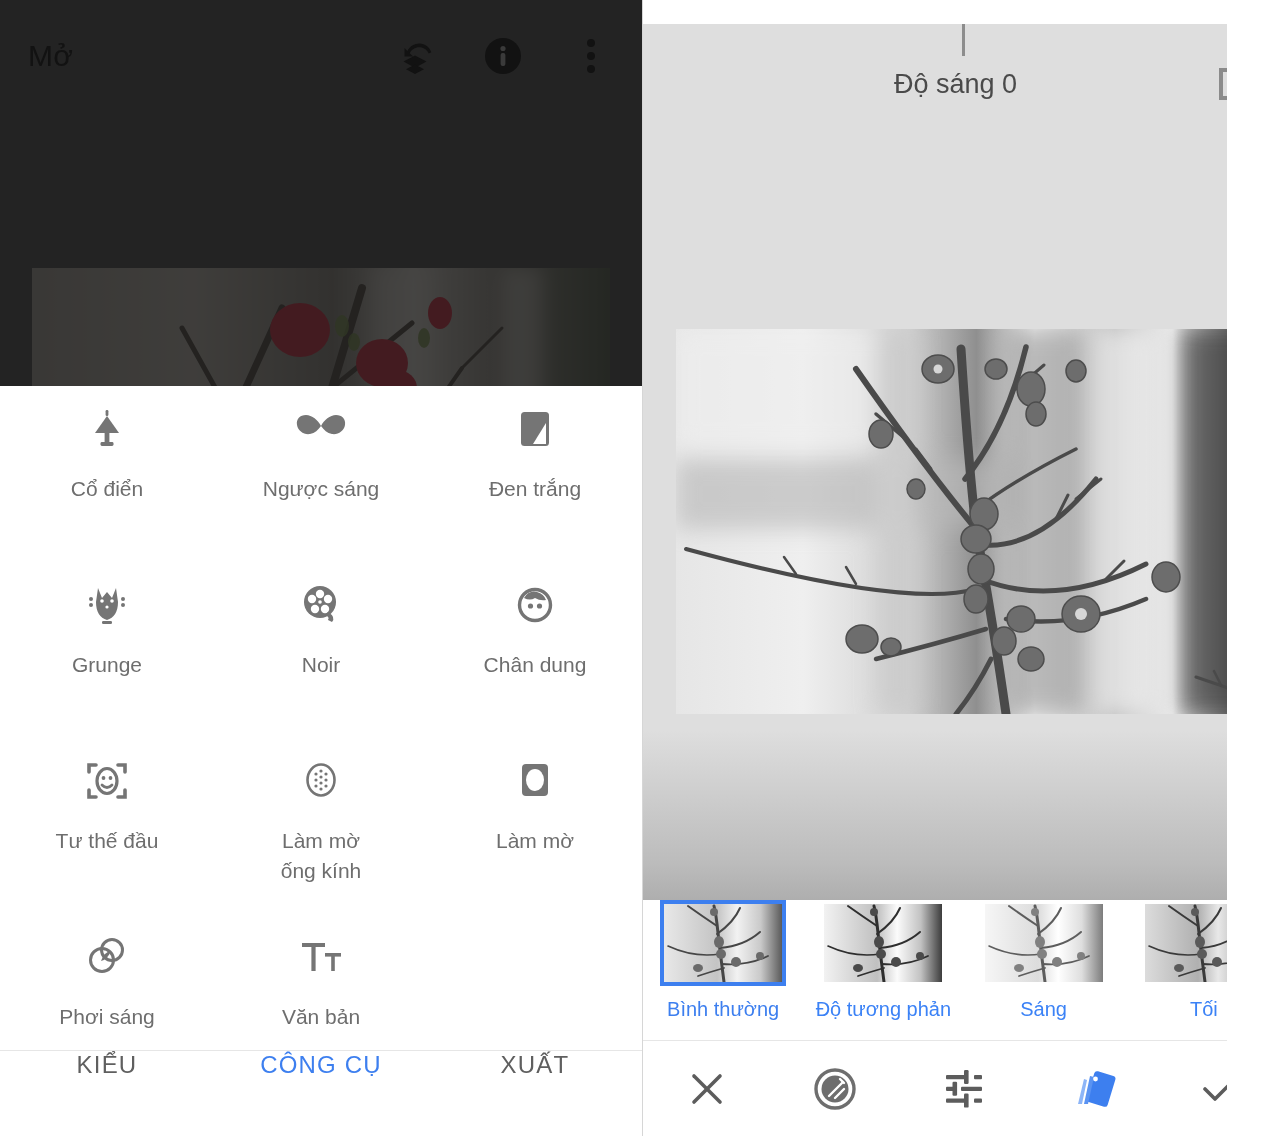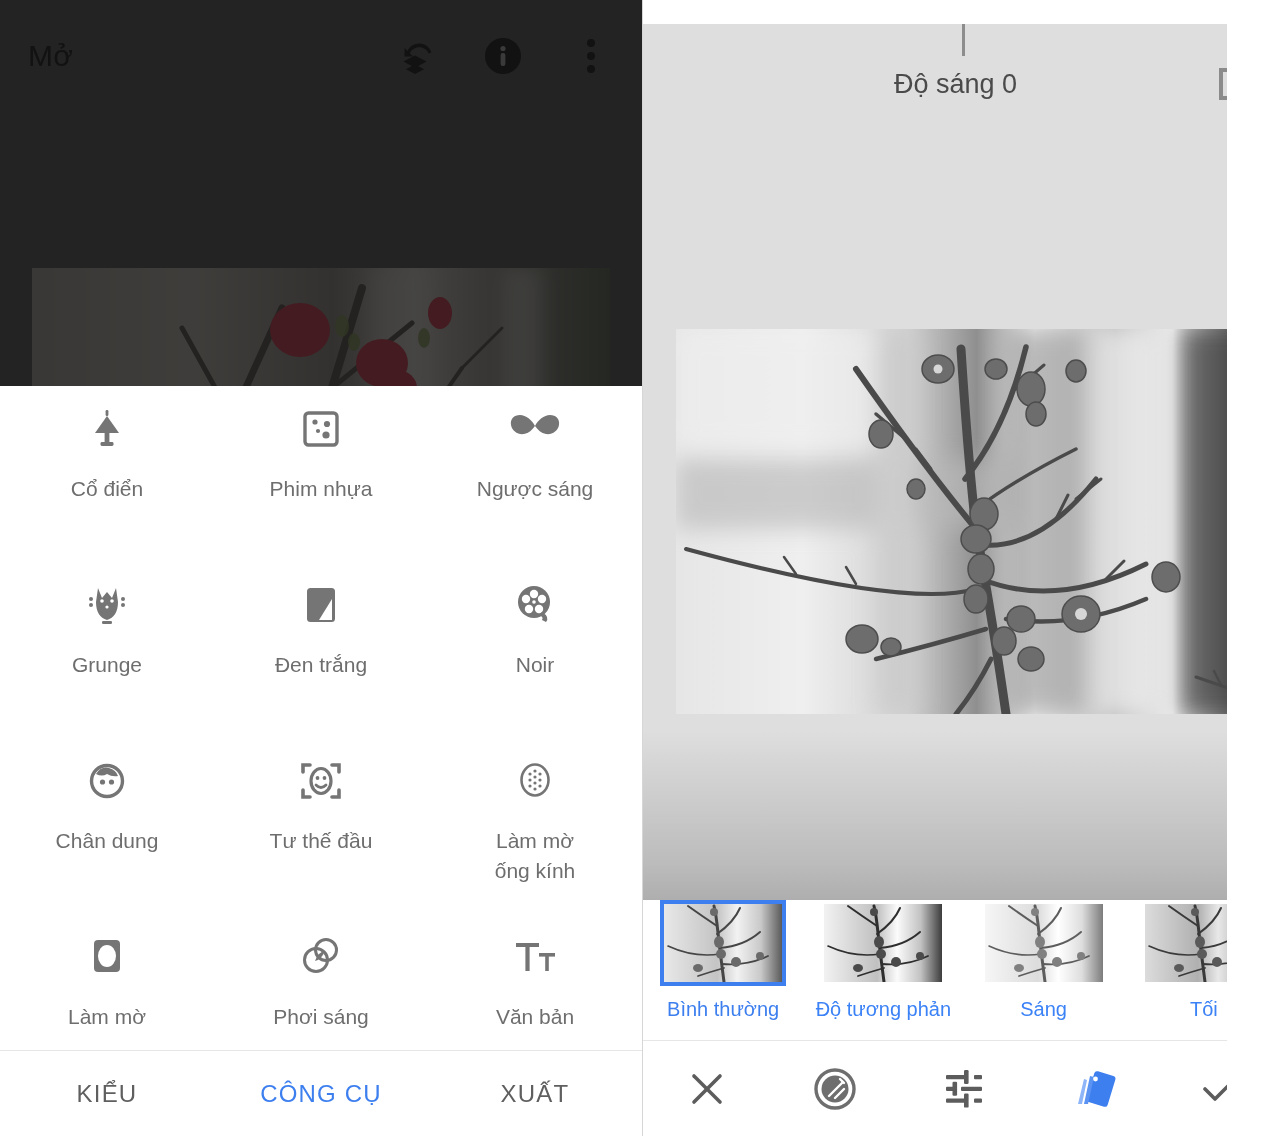--- a/index.html
+++ b/index.html
@@ -92,21 +92,21 @@
     text-align: center;
     line-height: 30px;
     max-width: 160px;
   }
 
   .left-tabbar {
     position: absolute; left: 0; bottom: 0;
     width: 642px; height: 86px;
     background: #ffffff;
     border-top: 1px solid #e6e6e6;
-    display: flex; align-items: center;
+    display: flex; align-items: flex-start;
     z-index: 6;
   }
   .left-tab {
     flex: 1;
     text-align: center;
     font-size: 24px;
     letter-spacing: 1.2px;
     color: #5f5f5f;
   }
   .left-tab.active { color: #3d7fef; }
@@ -311,42 +311,38 @@
               <path d="M23 5 L23 9"></path>
               <rect x="21.6" y="4" width="2.8" height="6" rx="1.2"></rect>
               <path d="M23 10 L35 27 H11 Z"></path>
               <rect x="20.6" y="27" width="4.8" height="9"></rect>
               <rect x="16.5" y="36" width="13" height="4" rx="1.4"></rect>
             </svg>
           </div>
           <div class="tool-label">Cổ điển</div>
         </div>
 
-        <div class="tool-cell">
-          <div class="tool-icon">
-            <svg width="46" height="46" viewBox="0 0 46 46" fill="none" stroke="#757575" stroke-width="3.4">
-              <rect x="7" y="7" width="32" height="32" rx="3.5"></rect>
-              <g fill="#757575" stroke="none">
-                <circle cx="17" cy="16" r="2.6"></circle>
-                <circle cx="29" cy="18" r="3.1"></circle>
-                <circle cx="20" cy="25" r="2.1"></circle>
-                <circle cx="28" cy="29" r="3.6"></circle>
-              </g>
-            </svg>
-          </div>
-          <div class="tool-label">Phim nhựa</div>
-        </div>
 
         <div class="tool-cell">
           <div class="tool-icon">
             <svg width="52" height="32" viewBox="0 0 52 32" fill="#757575">
               <path d="M26 13c-3-6-9-11-15-11C5 2 1 6 2 12c1 6 7 10 13 9 5-1 8-4 11-8 3 4 6 7 11 8 6 1 12-3 13-9 1-6-3-10-9-10-6 0-12 5-15 11z"></path>
             </svg>
           </div>
           <div class="tool-label">Ngược sáng</div>
+        </div>
+
+        <div class="tool-cell">
+          <div class="tool-icon">
+            <svg width="46" height="46" viewBox="0 0 46 46">
+              <rect x="9" y="6" width="28" height="34" rx="3.5" fill="#757575"></rect>
+              <path d="M34 38 L21 38 L34 17 Z" fill="#ffffff"></path>
+            </svg>
+          </div>
+          <div class="tool-label">Đen trắng</div>
         </div>
 
         <div class="tool-cell">
           <div class="tool-icon">
             <svg width="46" height="46" viewBox="0 0 46 46" fill="#757575">
               <path d="M14 6 L18 16 L23 10 L28 16 L32 6 L34 20 C34 30 30 36 23 38 C16 36 12 30 12 20 Z"></path>
               <g fill="#ffffff">
                 <circle cx="18" cy="19" r="1.8"></circle>
                   <circle cx="28" cy="19" r="1.8"></circle>
                 <circle cx="23" cy="25" r="1.6"></circle>
@@ -354,30 +350,20 @@
               <g fill="#757575">
                 <circle cx="7" cy="17" r="2"></circle>
                   <circle cx="7" cy="23" r="2"></circle>
                 <circle cx="39" cy="17" r="2"></circle>
                   <circle cx="39" cy="23" r="2"></circle>
                 <rect x="18" y="39" width="10" height="3" rx="1.2"></rect>
               </g>
             </svg>
           </div>
           <div class="tool-label">Grunge</div>
-        </div>
-
-        <div class="tool-cell">
-          <div class="tool-icon">
-            <svg width="46" height="46" viewBox="0 0 46 46">
-              <rect x="9" y="6" width="28" height="34" rx="3.5" fill="#757575"></rect>
-              <path d="M34 38 L21 38 L34 17 Z" fill="#ffffff"></path>
-            </svg>
-          </div>
-          <div class="tool-label">Đen trắng</div>
         </div>
 
         <div class="tool-cell">
           <div class="tool-icon">
             <svg width="46" height="46" viewBox="0 0 46 46">
               <circle cx="22" cy="20" r="16" fill="#757575"></circle>
               <g fill="#ffffff">
                 <circle cx="22" cy="12" r="4.2"></circle>
                 <circle cx="30" cy="17" r="4.2"></circle>
                 <circle cx="27" cy="27" r="4.2"></circle>

